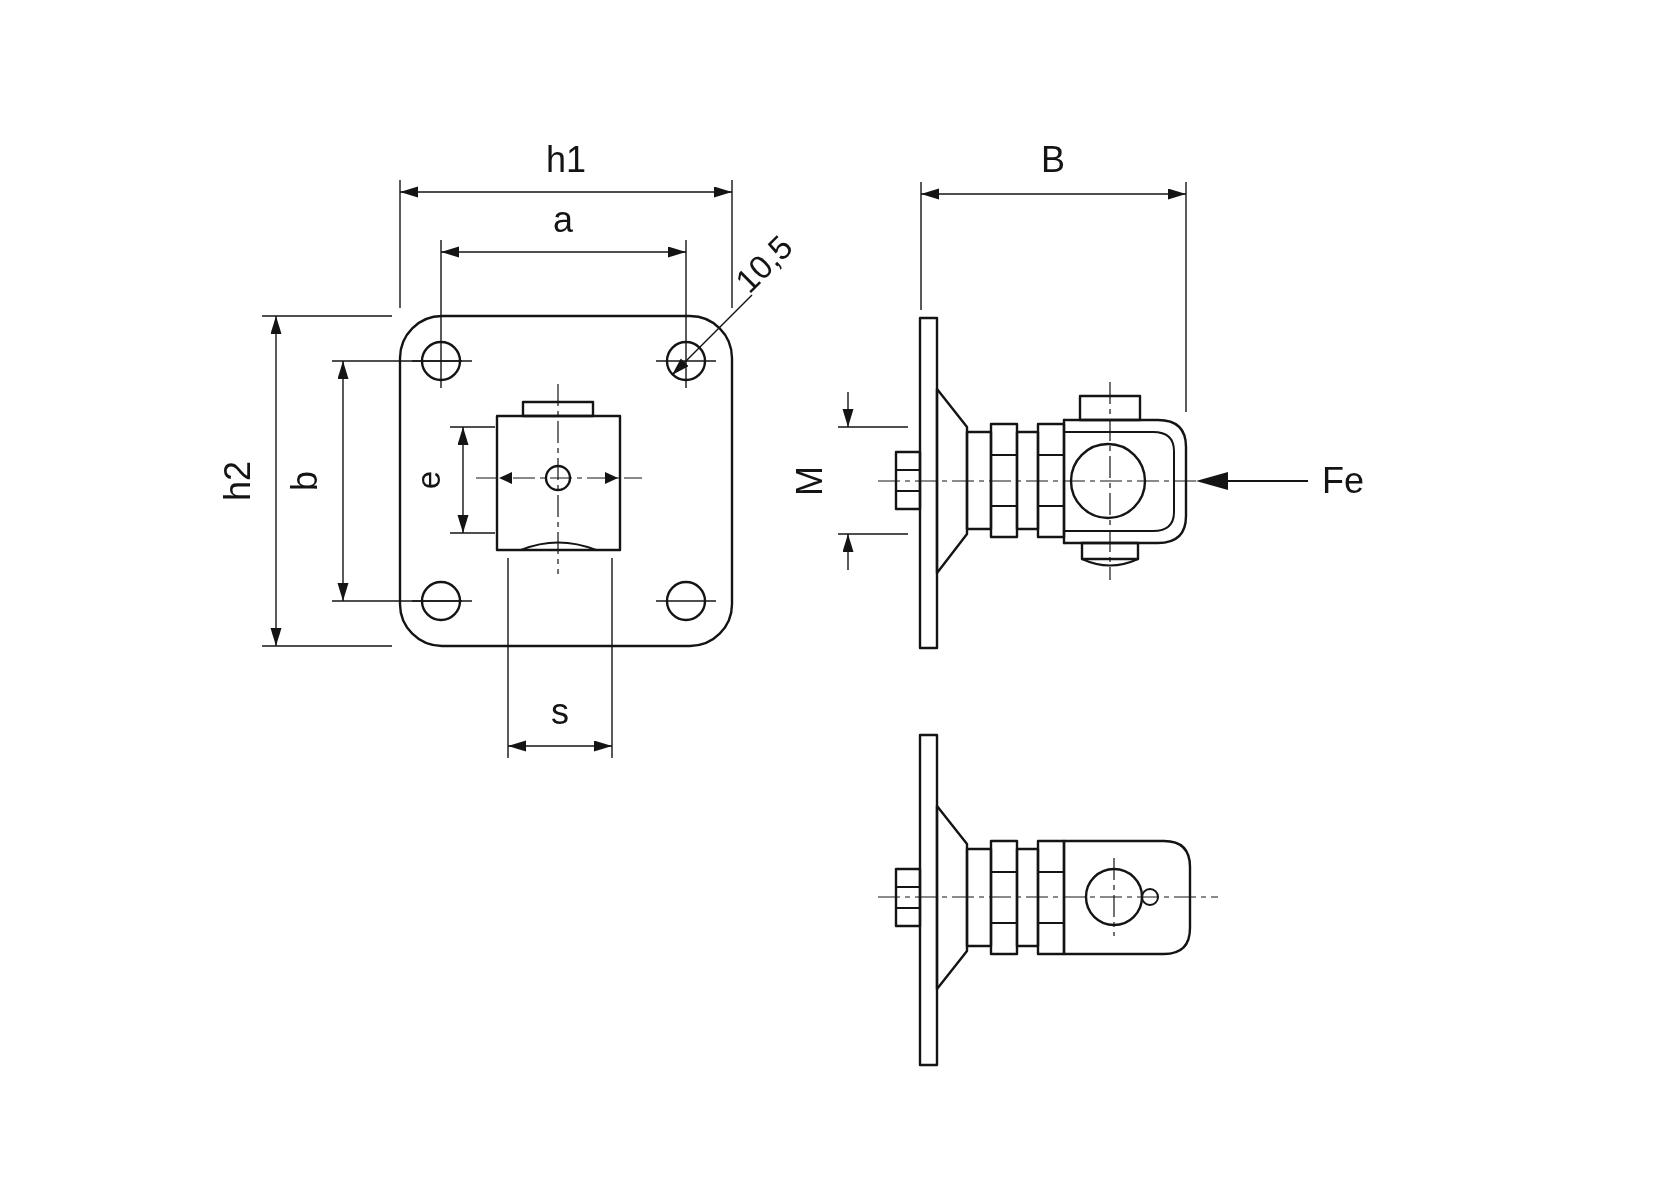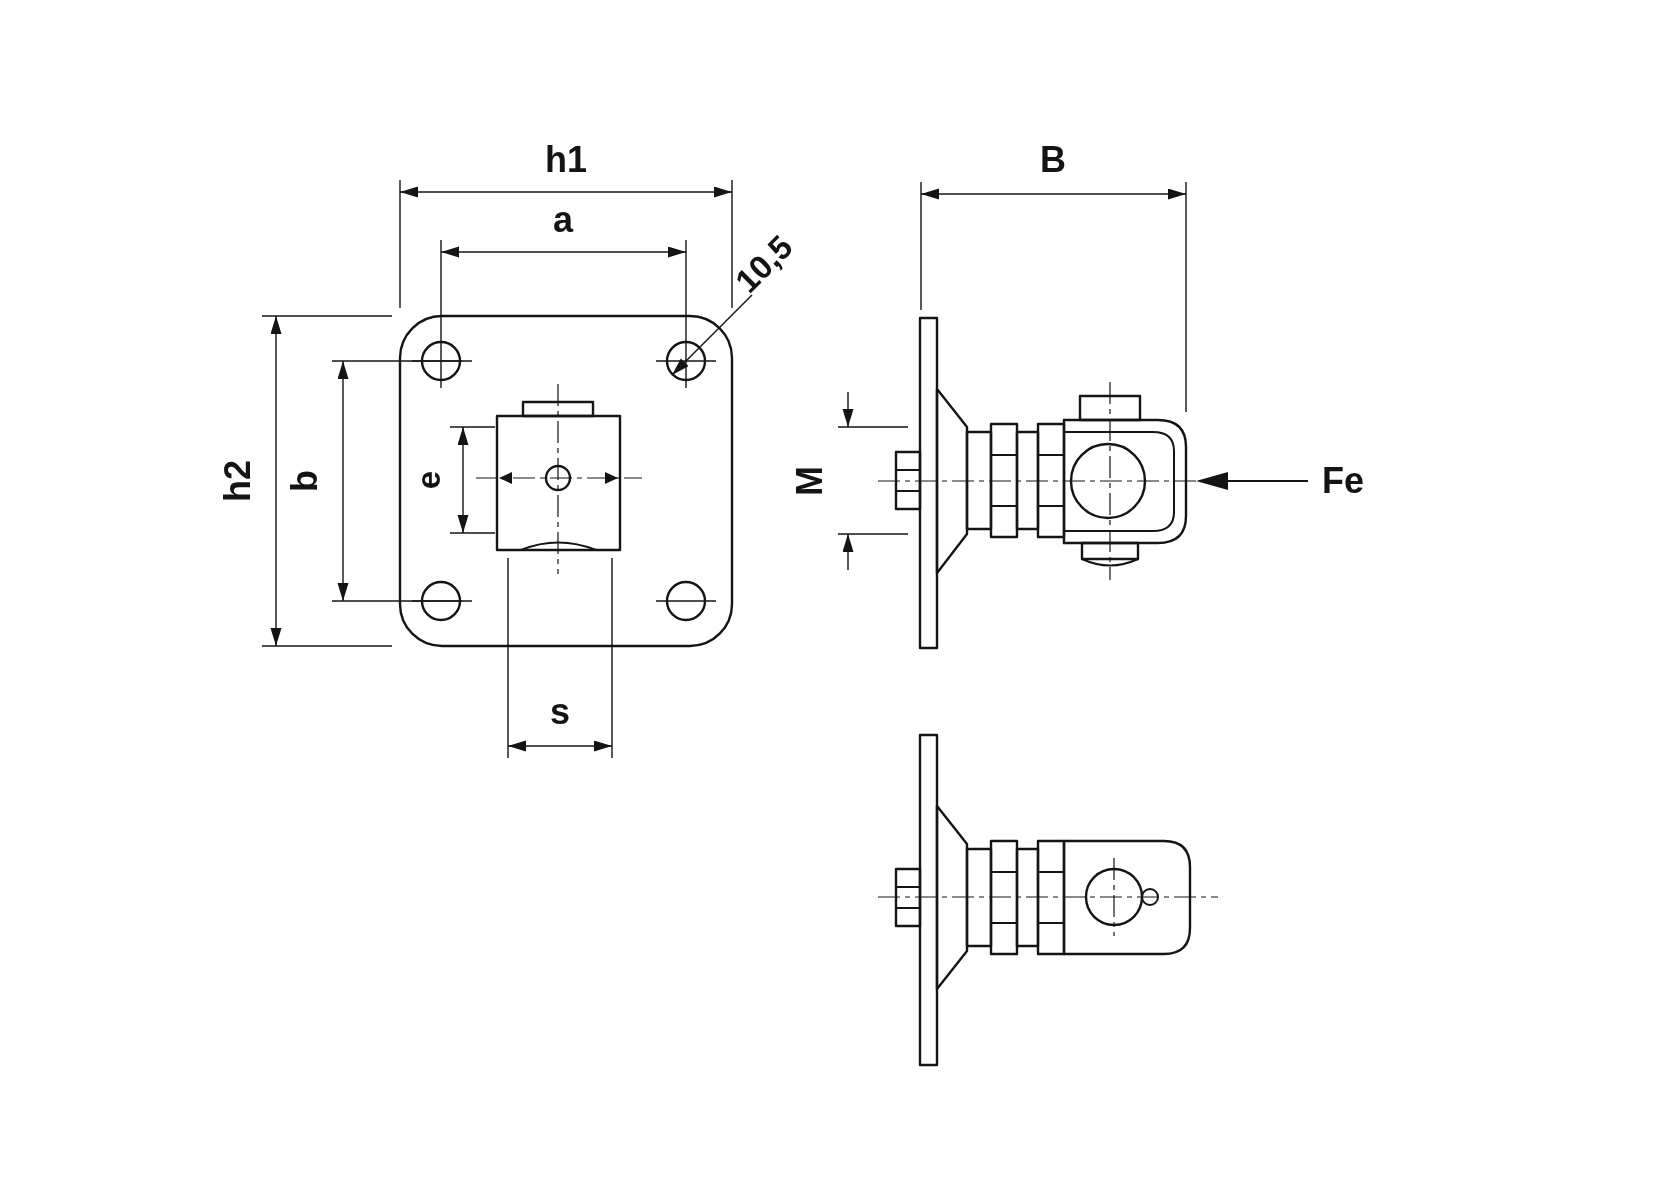--- a/index.html
+++ b/index.html
@@ -1,17 +1,17 @@
 <!DOCTYPE html>
 <html style="--line: #141414; --bg: #ffffff;"><head>
 <meta charset="utf-8">
 <style>
   :root { --line:#141414; --bg:#ffffff; }
   html,body { margin:0; padding:0; background:var(--bg); }
-  .stage { width:1680px; height:1188px; background:var(--bg); position:relative;font-weight:bold; }
+  .stage { width:1680px; height:1188px; background:var(--bg); position:relative; }
   svg { display:block; }
   .obj  { stroke:var(--line); stroke-width:2.4; fill:none; stroke-linejoin:round; stroke-linecap:round; }
   .thin { stroke:var(--line); stroke-width:1.4; fill:none; }
   .med  { stroke:var(--line); stroke-width:2; fill:none; }
   .cl   { stroke:var(--line); stroke-width:1.2; fill:none; stroke-dasharray:22 5 5 5; }
   .fillshape { fill:var(--line); stroke:none; }
   text { fill:var(--line); font-family:"Liberation Sans", sans-serif; font-size:33px; }
   .big { font-size:36px; }
 </style>
 </head>

